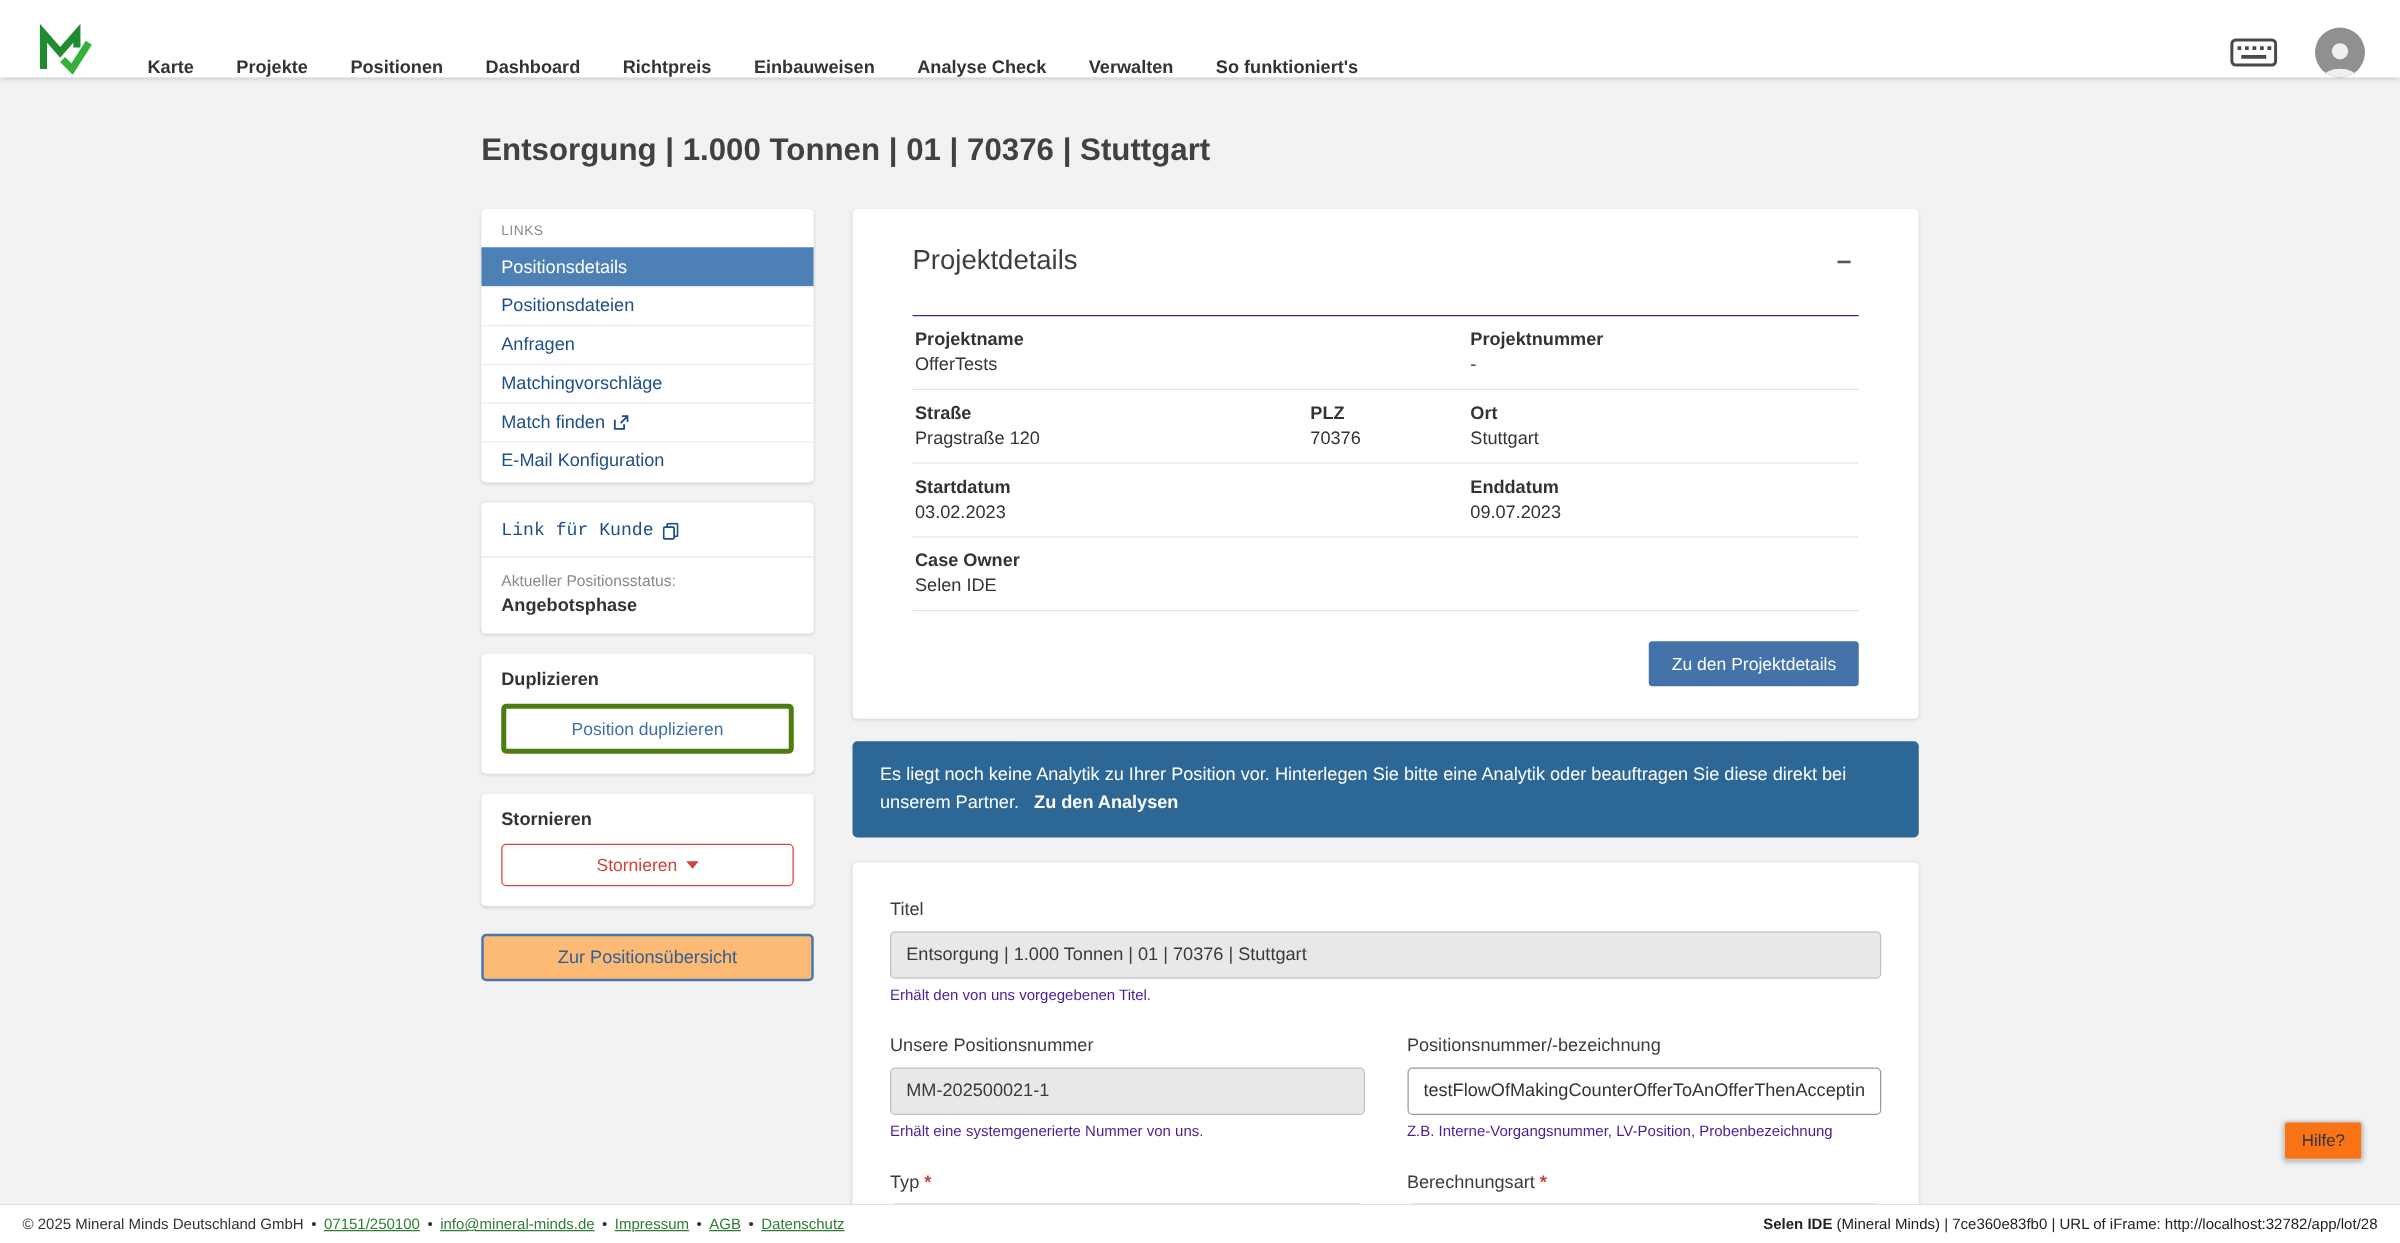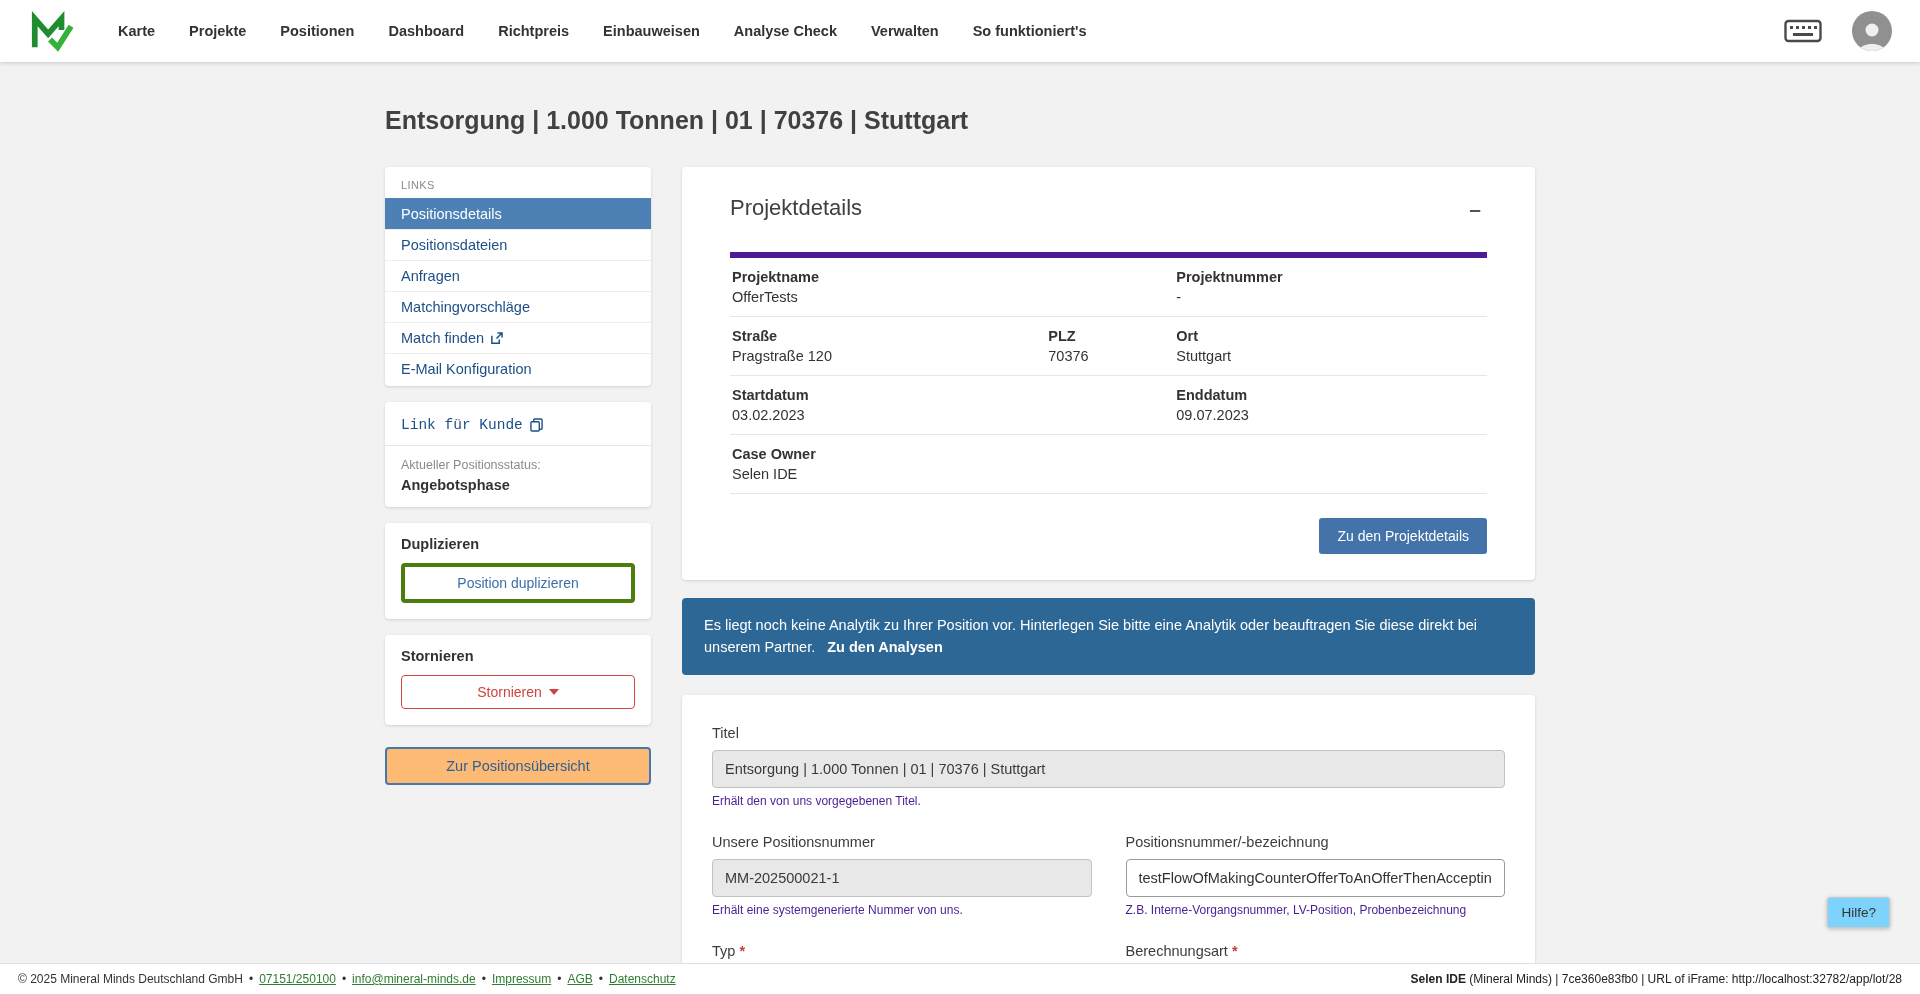--- a/index.html
+++ b/index.html
@@ -8,21 +8,21 @@
     font-family: "Liberation Sans", sans-serif;
     background: #f2f2f2;
     color: #333;
     position: relative;
   }
 
   
   .navbar {
     height: 62px; background: #fff;
     box-shadow: 0 1px 4px rgba(0,0,0,.18);
-    display: flex; align-items: center;
+    display: flex; align-items: flex-end;
     padding: 0 28px; position: relative; z-index: 10;
   }
   .logo { width: 50px; height: 46px; display: flex; align-items: center; cursor: pointer; }
   .nav-items { display: flex; gap: 34px; margin-left: 40px; }
   .nav-item { font-size: 14.5px; font-weight: 700; color: #333; cursor: pointer; white-space: nowrap; }
   .nav-right { margin-left: auto; display: flex; align-items: center; gap: 30px; }
   .kbd-icon { cursor: pointer; display: flex; }
   .avatar { width: 40px; height: 40px; border-radius: 50%; background: #909090; display: flex; align-items: flex-end; justify-content: center; overflow: hidden; cursor: pointer; }
 
   
@@ -68,21 +68,21 @@
   }
   .caret { width: 0; height: 0; border-left: 5px solid transparent; border-right: 5px solid transparent; border-top: 6px solid #cf423e; display: inline-block; }
 
   
   .main-col { flex: 1; display: flex; flex-direction: column; }
 
   .project-card { padding: 28px 48px 26px; margin-bottom: 18px; }
   .project-head { display: flex; align-items: flex-end; justify-content: space-between; margin-bottom: 31px; }
   .project-title { font-size: 22px; font-weight: 400; color: #3f3f3f; }
   .collapse-btn { background: none; border: none; font-size: 21px; font-weight: 700; color: #555; cursor: pointer; line-height: 1; padding: 2px 6px; }
-  .p-rows { border-top: 6px solid #4c1d95; }
+  .p-rows { border-top: 1px solid #4c1d95; }
   .p-row { display: grid; grid-template-columns: 42% 17% 41%; border-bottom: 1px solid #e6e6e6; padding: 11px 2px; }
   .p-cell .f-label { font-size: 14.5px; font-weight: 700; color: #333; margin-bottom: 4px; }
   .p-cell .f-value { font-size: 14.5px; color: #333; }
   .span2 { grid-column: 1 / 3; }
   .span3 { grid-column: 1 / 4; }
   .col3 { grid-column: 3; }
   .project-foot { text-align: right; margin-top: 24px; }
   .btn-primary {
     background: #4373a9; color: #fff; border: none;
     padding: 10px 18px; font-size: 14px; border-radius: 3px;
@@ -112,21 +112,21 @@
   .select {
     width: 100%; height: 38px; border: 1px solid #9a9a9a; border-radius: 4px;
     padding: 0 12px; font-size: 14.5px; color: #333; background: #fff;
     display: flex; align-items: center; justify-content: space-between; cursor: pointer;
   }
   .select .caret-dark { width: 0; height: 0; border-left: 5px solid transparent; border-right: 5px solid transparent; border-top: 6px solid #5a5a5a; }
 
   
   .help-btn {
     position: fixed; right: 30px; bottom: 66px;
-    background: #7dd3fc; border: 1px solid #c9c9c9; border-radius: 3px;
+    background: #f97316; border: 1px solid #c9c9c9; border-radius: 3px;
     padding: 7px 13px; font-size: 13.5px; color: #333;
     box-shadow: 0 1px 4px rgba(0,0,0,.25); cursor: pointer; z-index: 30;
     font-family: inherit;
     text-align: center;
   }
   .footer {
     position: fixed; bottom: 0; left: 0; width: 100%; height: 31px;
     background: #fff; border-top: 1px solid #e0e0e0;
     display: flex; align-items: center; justify-content: space-between;
     padding: 0 18px; font-size: 12px; color: #333; z-index: 20;

